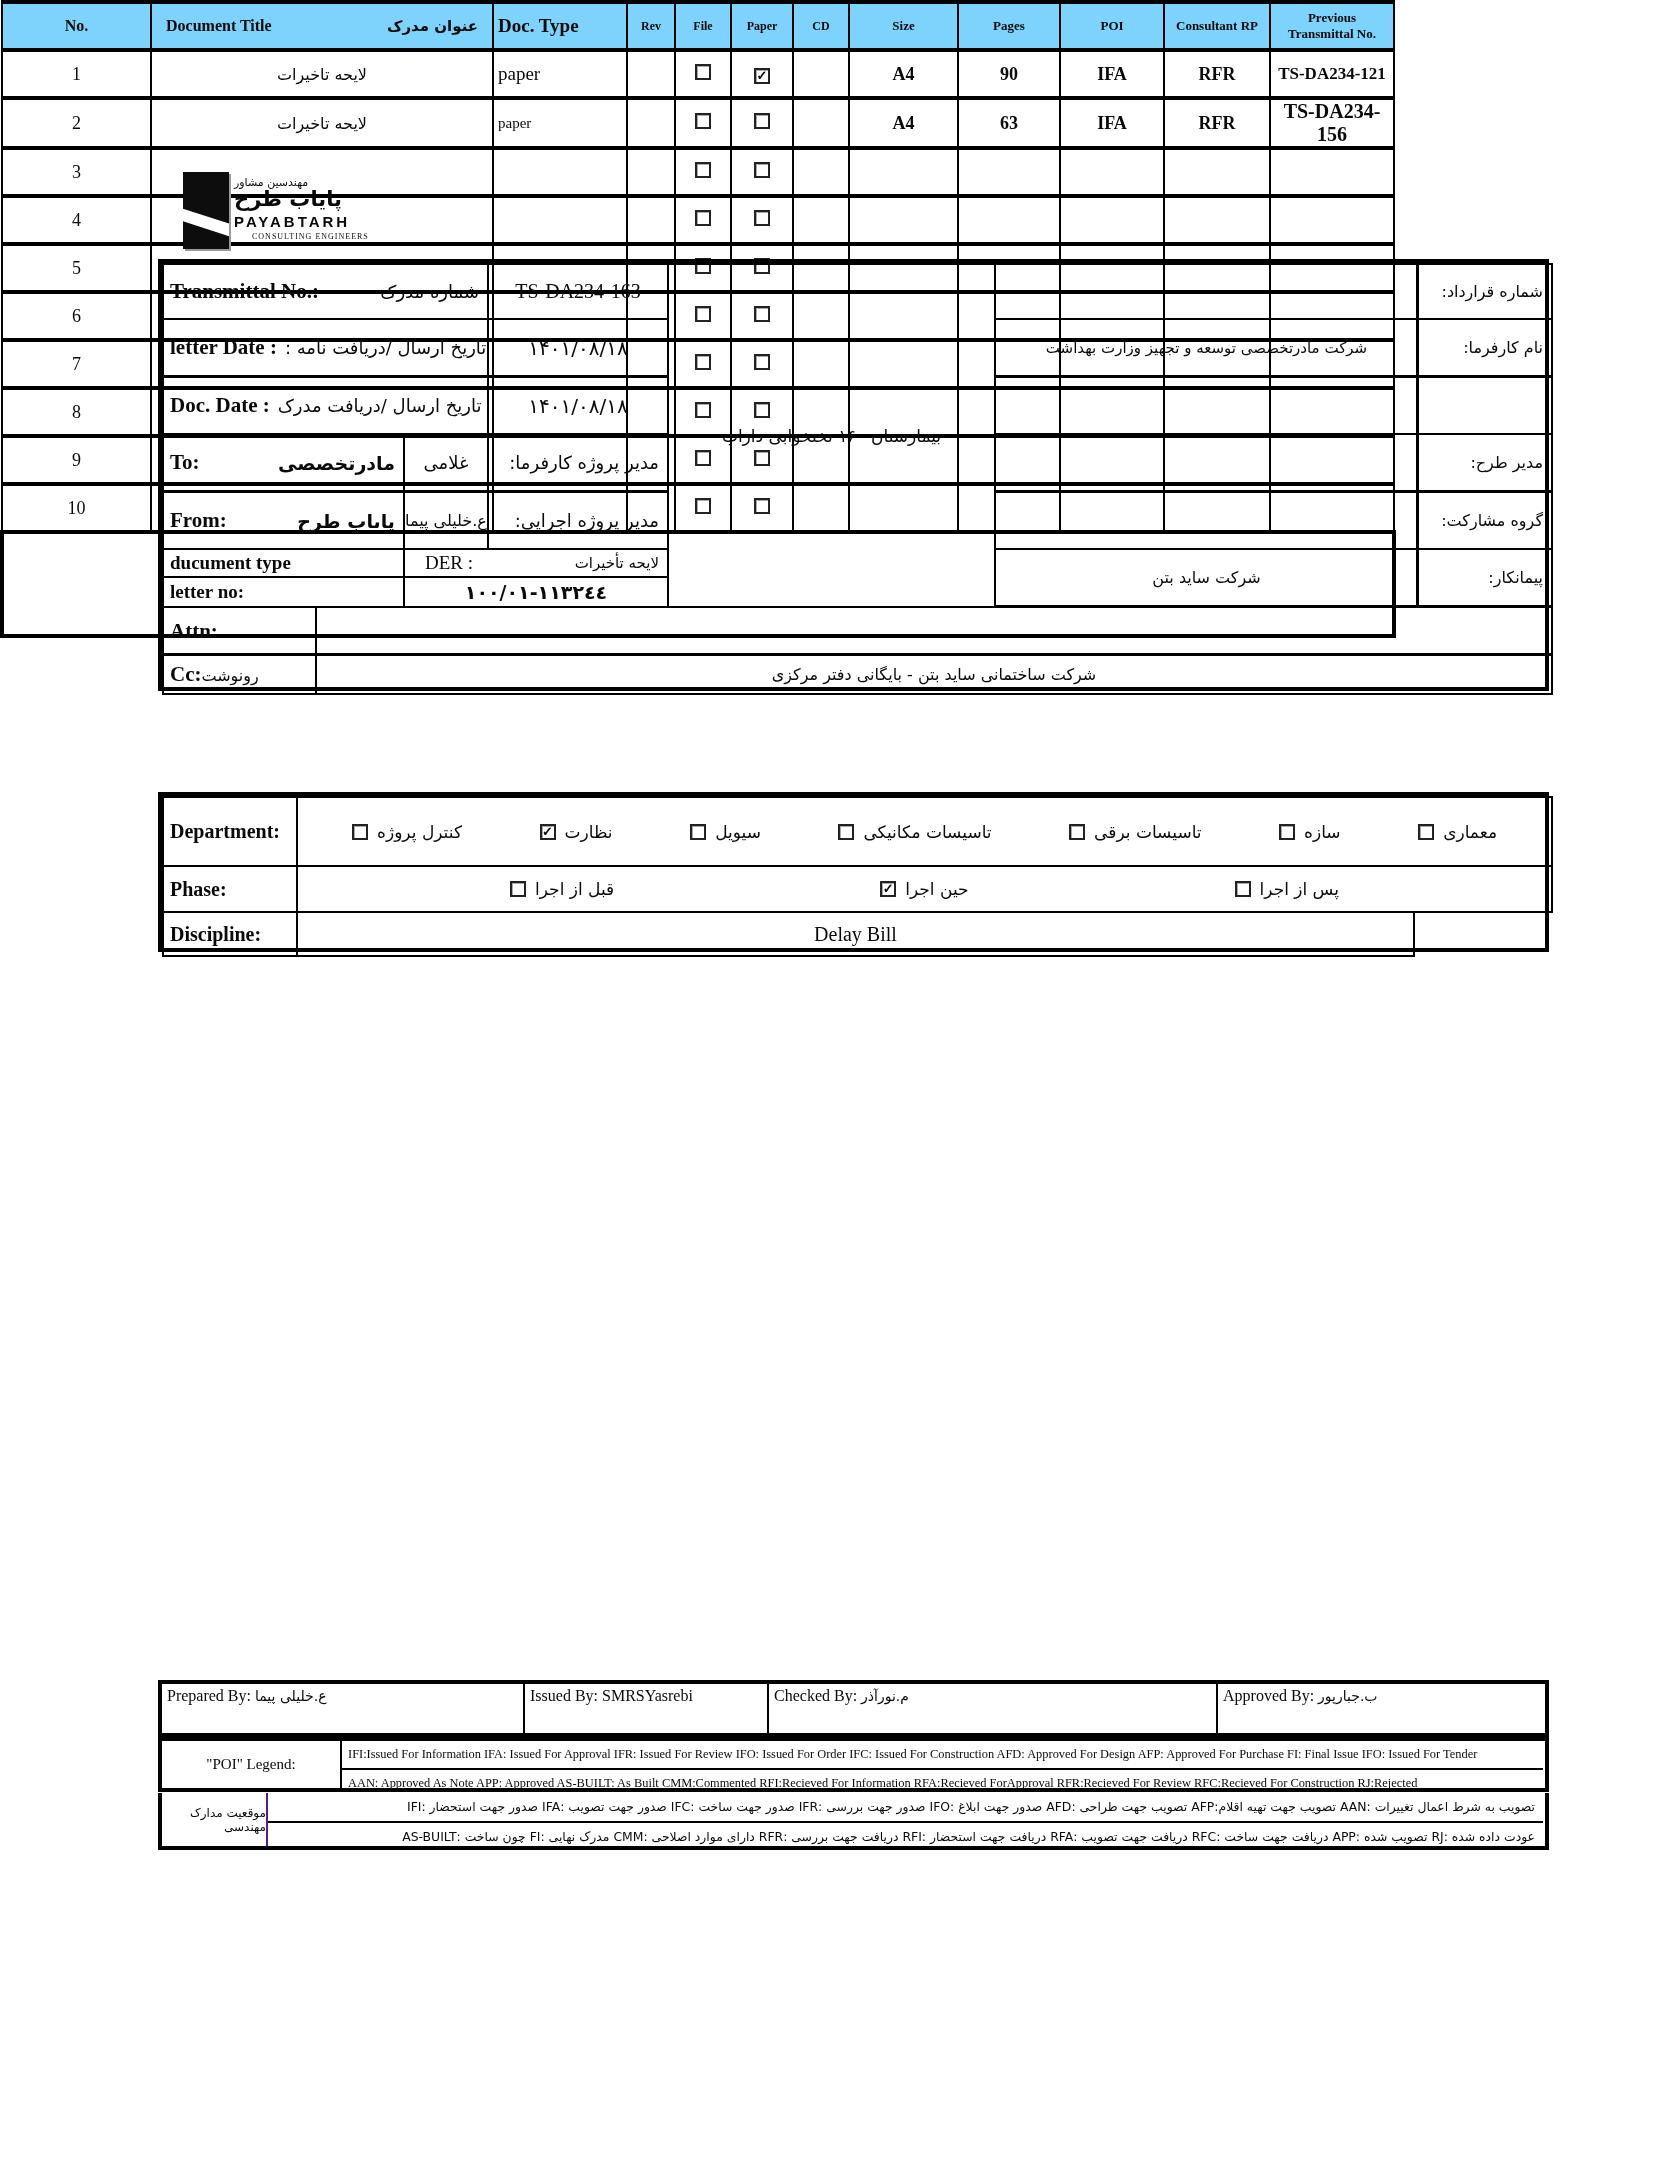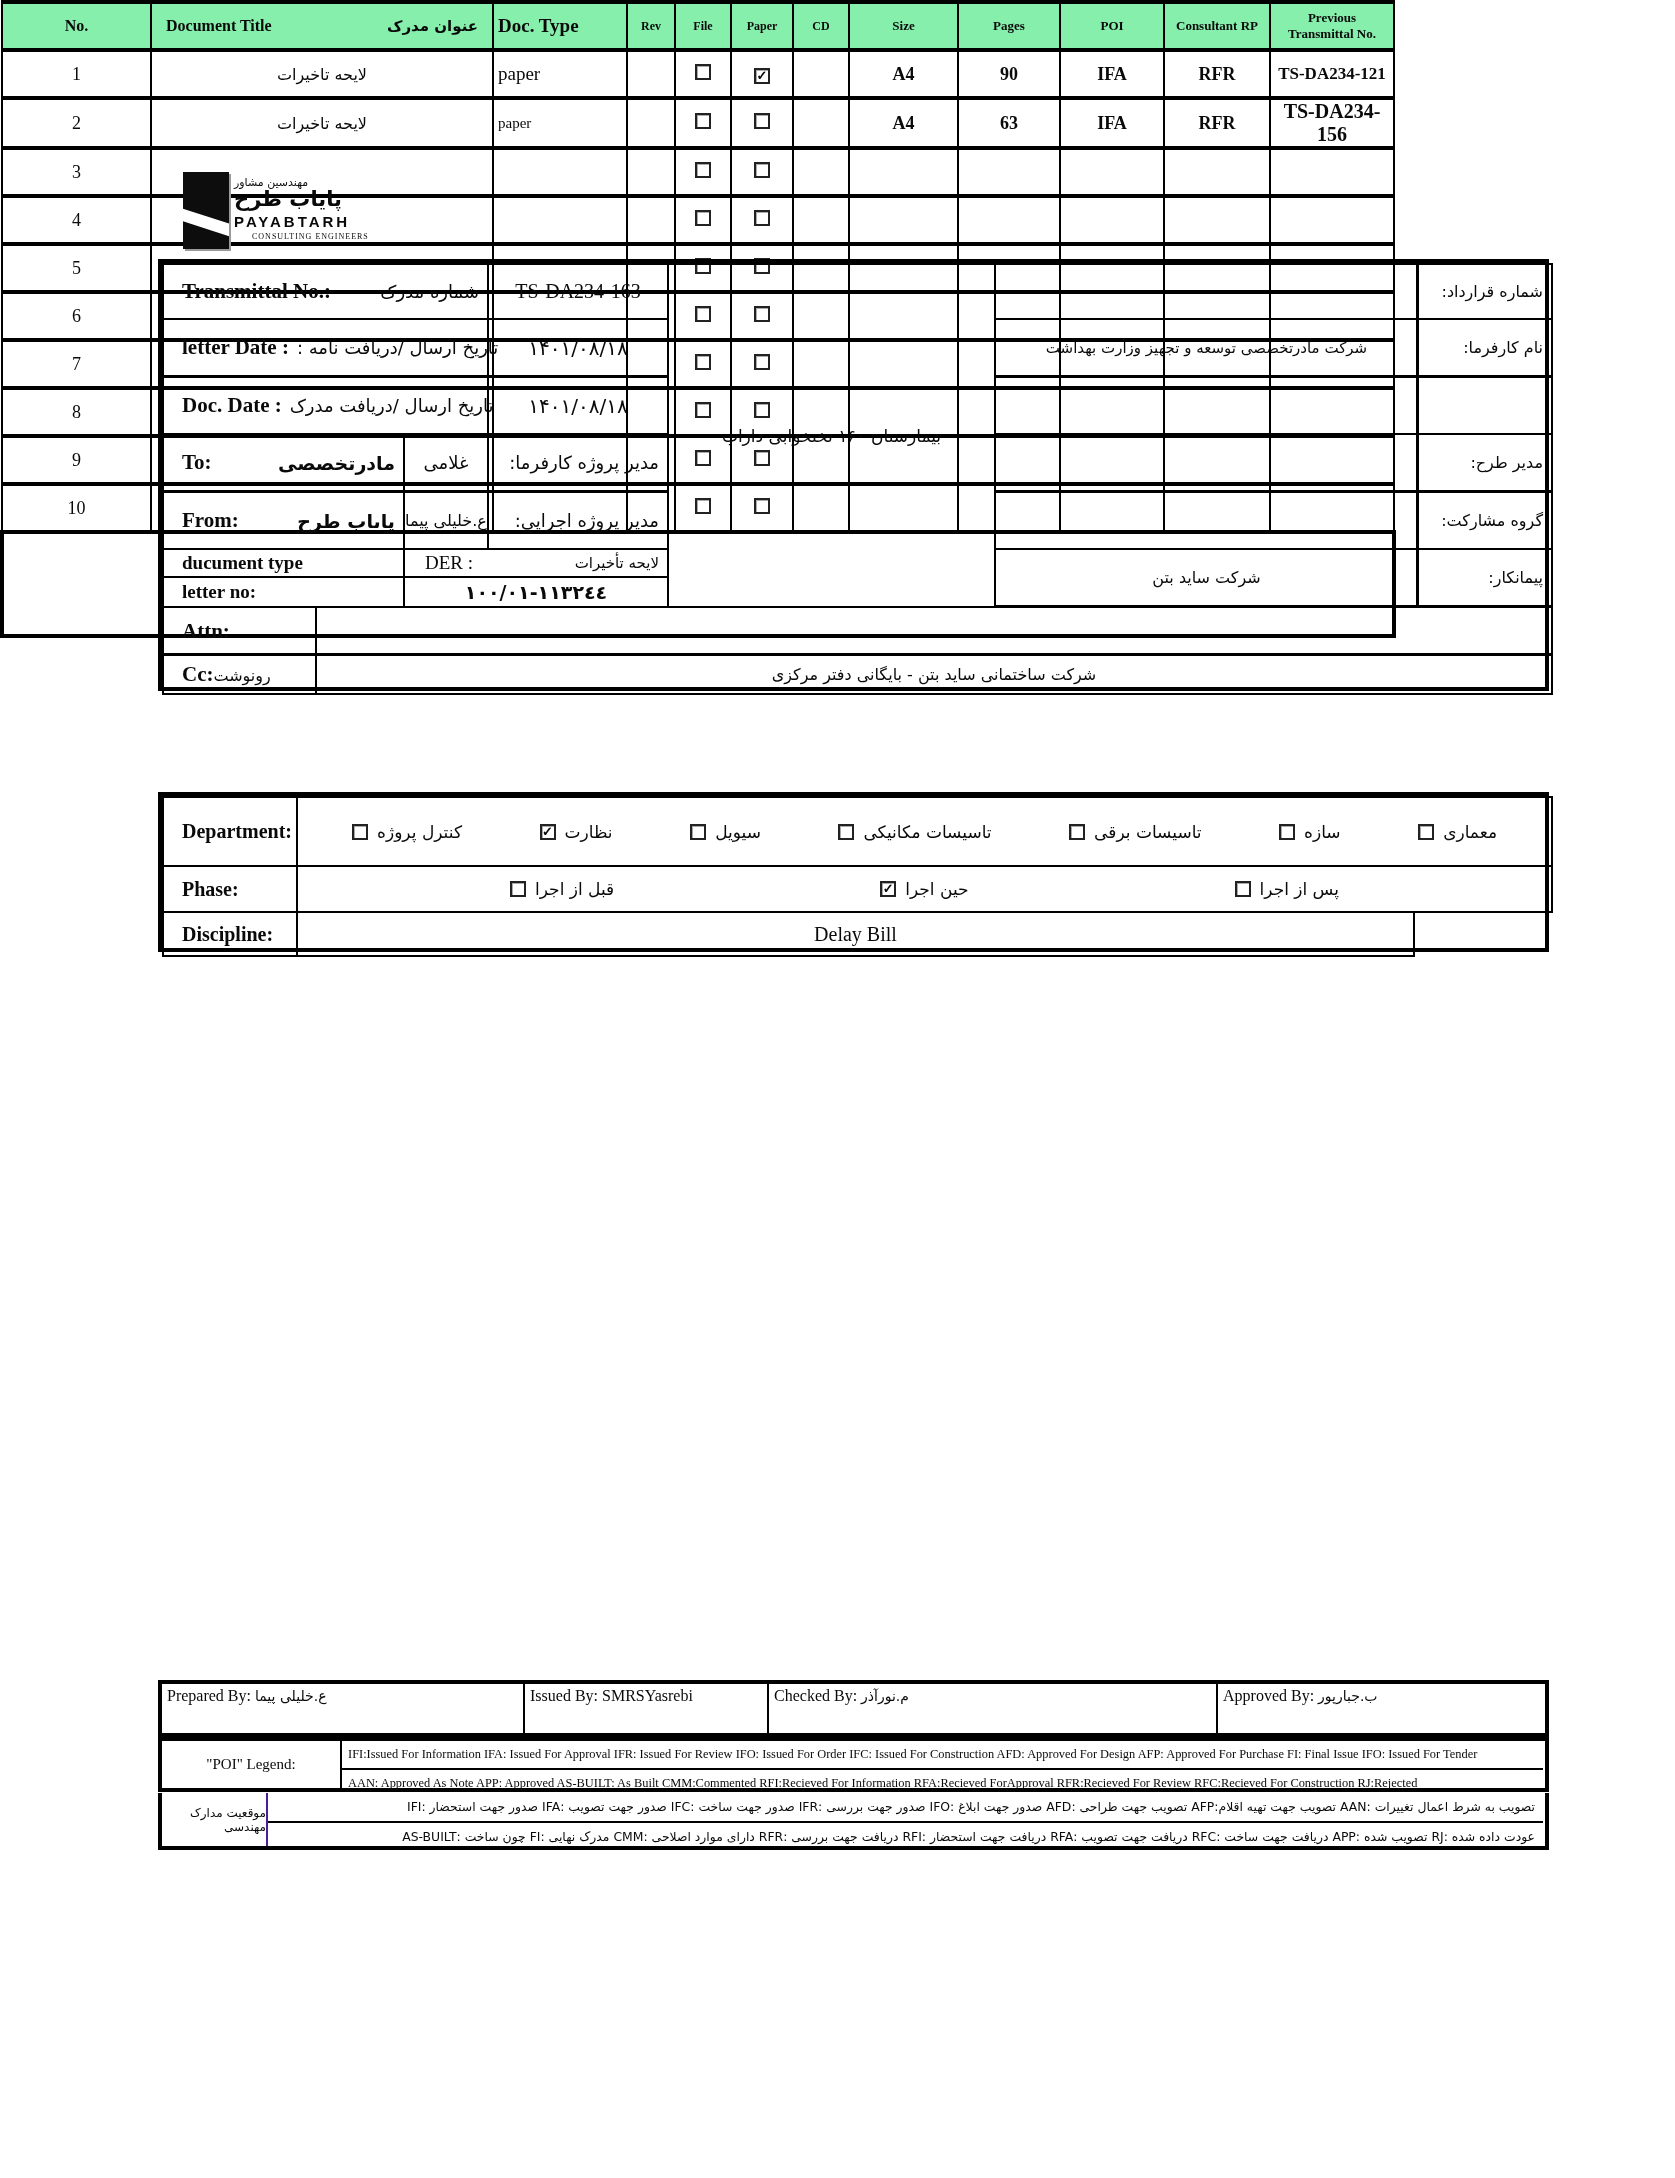--- a/index.html
+++ b/index.html
@@ -18,41 +18,41 @@
   .logo-fa-small{font-size:11px; text-align:left; letter-spacing:0;}
   .logo-fa-big{font-size:21px; font-weight:bold; margin-top:-2px;}
   .logo-en{font-size:15px; font-weight:bold; letter-spacing:3px; font-family:"Liberation Sans","DejaVu Sans",sans-serif; margin-top:2px;}
   .logo-sub{font-size:8px; letter-spacing:1px; font-family:Liberation Serif, serif; margin-top:2px; padding-left:18px;}
 
   .doc-title{position:absolute; top:192px; left:0; width:100%; text-align:center; font-size:25px; font-weight:bold;}
 
   
   .blk{position:absolute; box-sizing:border-box;}
   .cell{position:absolute; box-sizing:border-box; border:2px solid #000; display:flex; align-items:center;}
-  .lab-en{font-weight:bold; font-size:21px; padding-left:6px; white-space:nowrap;margin-left:12px;}
+  .lab-en{font-weight:bold; font-size:21px; padding-left:6px; white-space:nowrap;}
   .lab-fa{font-size:18px; padding:0 8px; white-space:nowrap;}
   .val{font-size:20px;}
   .center{justify-content:center; text-align:center;}
   .right{justify-content:flex-end; text-align:right;}
   .spread{justify-content:space-between;}
 
   
   .header-table{left:158px; top:259px; width:1391px; height:432px; border:4px solid #000;}
 
   
   .class-table{left:158px; top:792px; width:1391px; height:160px; border:4px solid #000;}
   .optrow{display:flex; direction:rtl; align-items:center;}
   .opt{display:flex; direction:rtl; align-items:center; gap:9px;}
   .olabel{font-size:17px; white-space:nowrap;}
   .cb{display:inline-flex; width:16px; height:16px; box-sizing:border-box; border:2px solid #222; background:#fff; align-items:center; justify-content:center; font-size:13px; font-weight:bold; box-shadow:1px 1px 0 #aaa inset;}
 
   
   .doc-table{left:158px; top:1052px; width:1391px; border-collapse:collapse; table-layout:fixed;}
   .doc-table td, .doc-table th{border-left:2px solid #000; border-right:2px solid #000; border-top:4px solid #000; border-bottom:4px solid #000; box-sizing:border-box; padding:0 4px; height:48px; overflow:hidden;}
-  .doc-table th{background:#86efac; font-size:16px; font-weight:bold;}
+  .doc-table th{background:#7dd3fc; font-size:16px; font-weight:bold;}
   .doc-table td{font-size:18px; text-align:center;}
   .th-title{display:flex; justify-content:space-between; align-items:center; padding:0 10px;}
   .tall-row td{height:104px; border-left:4px solid #000; border-right:4px solid #000;}
 
   
   .signoff{left:158px; top:1680px; width:1391px; height:57px; border:4px solid #000;}
   .sign-cell{position:absolute; top:0; bottom:0; border-right:2px solid #000; padding:3px 5px; box-sizing:border-box; font-size:16px;}
   .sign-lab{font-weight:normal;}
   .sign-fa{font-size:14px;}
 

